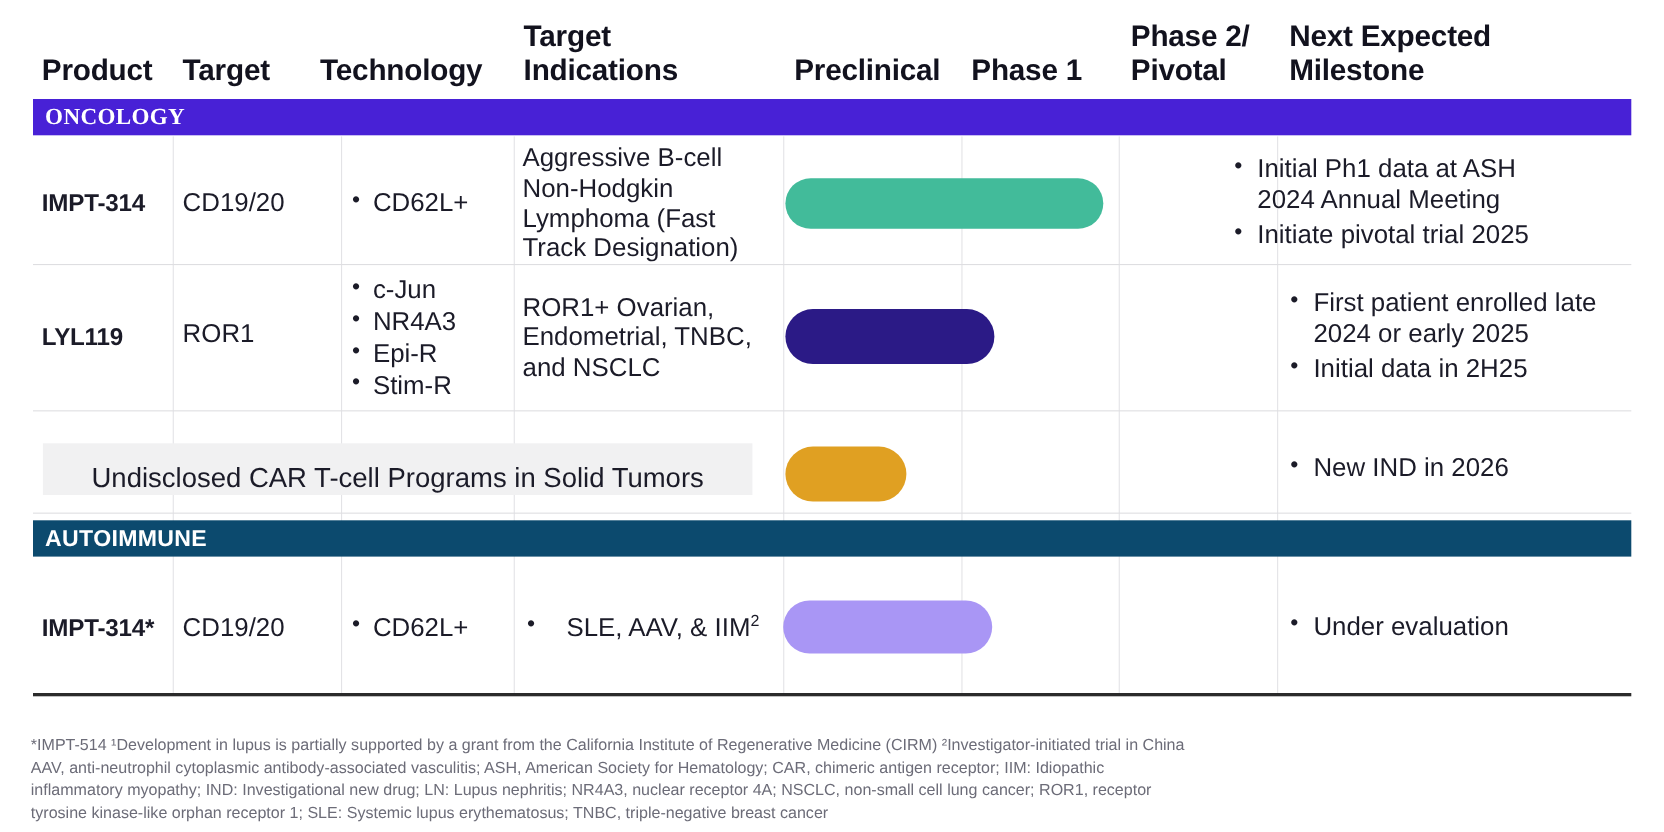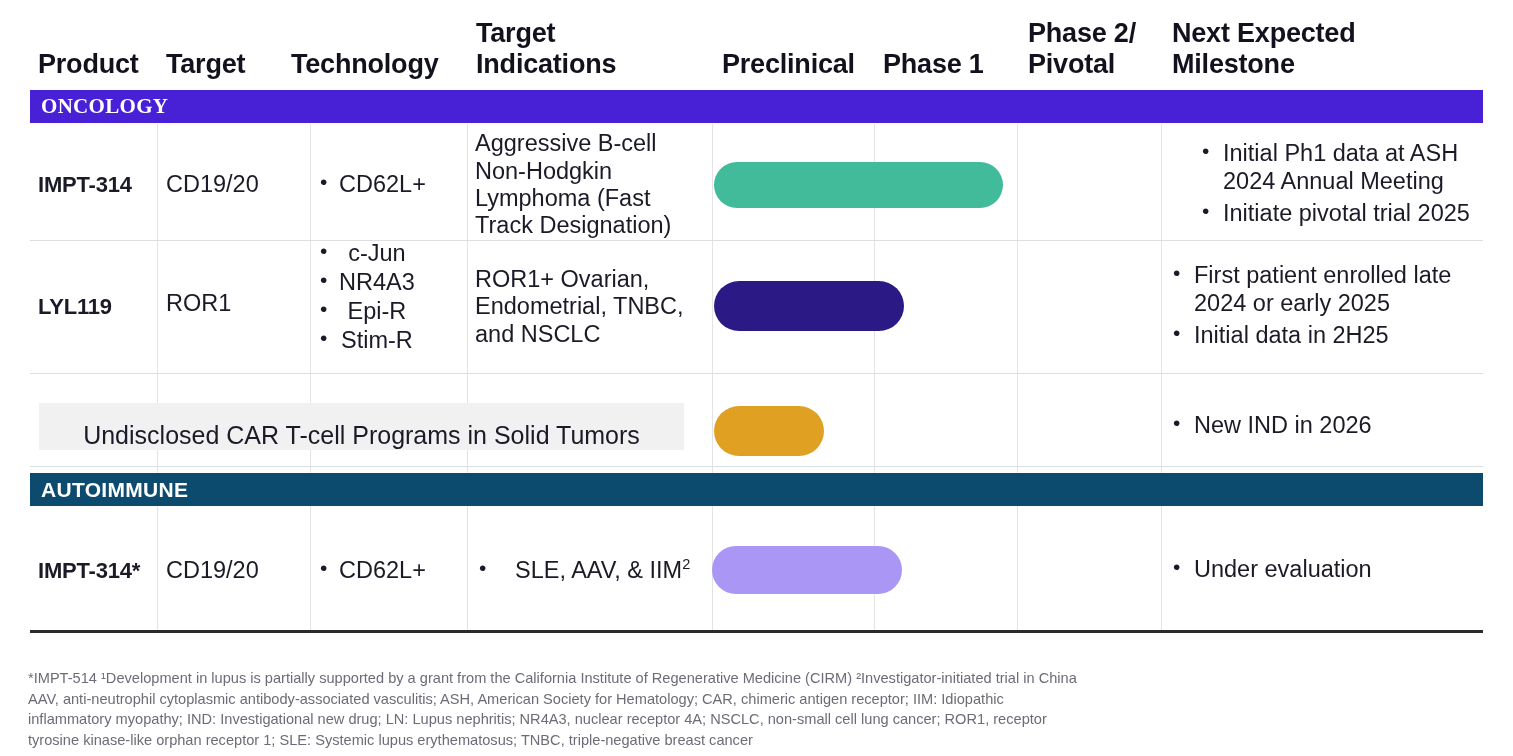--- a/index.html
+++ b/index.html
@@ -200,34 +200,34 @@
       <li>CD62L+</li>
     </ul>
   </div>
 
   <div class="cell center-v" style="left:475px; top:128px; width:230px; height:114px;">
     <span>Aggressive B-cell Non-Hodgkin Lymphoma (Fast Track Designation)</span>
   </div>
 
   <div class="bar" style="left:714px; top:162px; width:289px; height:46px; background:#42bb9a;"></div>
 
-  <div class="cell center-v" style="left:1201px; top:128px; width:290px; height:114px;">
+  <div class="cell center-v" style="left:1121px; top:128px; width:290px; height:114px;">
     <ul class="bullets milestones">
       <li>Initial Ph1 data at ASH 2024 Annual Meeting</li>
       <li>Initiate pivotal trial 2025</li>
     </ul>
   </div>
 
   <div class="hline" style="top:240px;"></div>
 
   <div class="cell product center-v" style="left:38px; top:243px; width:115px; height:128px;">LYL119</div>
 
   <div class="cell center-v" style="left:166px; top:240px; width:135px; height:128px;">ROR1</div>
 
-  <div class="cell center-v" style="left:318px; top:233px; width:145px; height:128px;text-align:center;">
+  <div class="cell center-v" style="left:318px; top:243px; width:145px; height:128px;">
     <ul class="bullets">
       <li>c-Jun</li>
       <li>NR4A3</li>
       <li>Epi-R</li>
       <li>Stim-R</li>
     </ul>
   </div>
 
   <div class="cell center-v" style="left:475px; top:243px; width:230px; height:128px;">
     <span>ROR1+ Ovarian, Endometrial, TNBC, and NSCLC</span>

